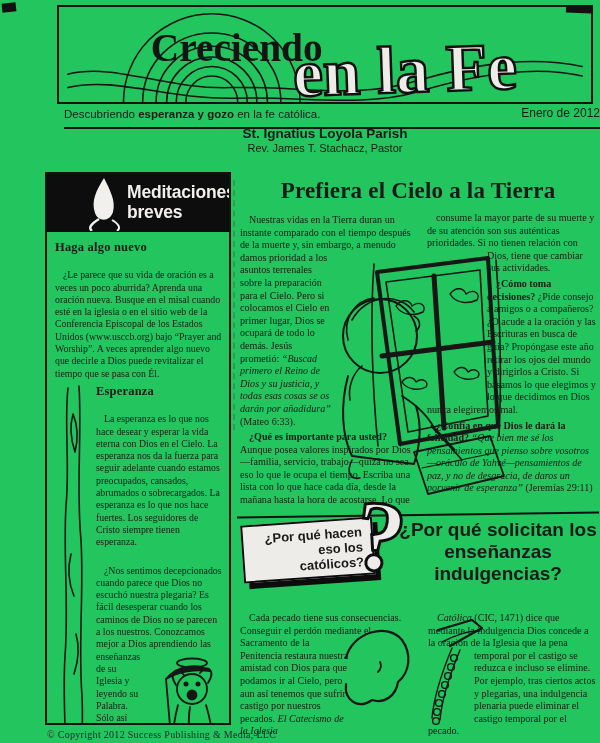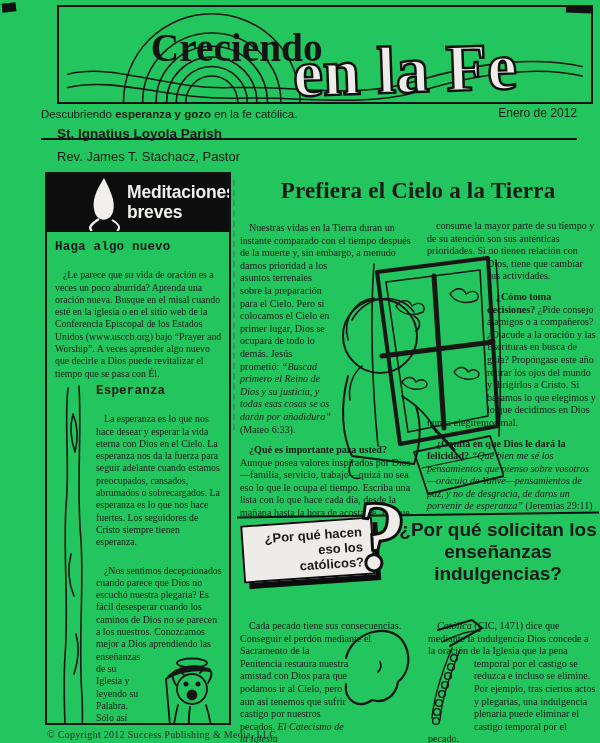--- a/index.html
+++ b/index.html
@@ -6,54 +6,54 @@
   html,body{background:#cfcecb}
   .page{position:relative;width:600px;height:743px;background:#22c55e;color:#1a1a1a;
         font-family:"Liberation Serif",serif;overflow:hidden}
   .artifact{position:absolute;background:#111}
   .artifact.tl{left:2px;top:3px;width:14px;height:9px;transform:rotate(-6deg)}
   .artifact.tr{left:566px;top:6px;width:25px;height:7px;transform:rotate(2deg)}
 
   
   .masthead{position:absolute;left:57px;top:5px;width:536px;height:99px;border:2.5px solid #121212}
   .masthead svg{width:100%;height:100%;display:block}
-  .tagline-row{position:absolute;left:41px;top:106px;width:536px;display:flex;
+  .tagline-row{position:absolute;left:64px;top:106px;width:536px;display:flex;
       justify-content:space-between;align-items:flex-end;border-bottom:2px solid #151515;
-      padding-bottom:18px;font-family:"Liberation Sans",sans-serif;font-size:11.5px}
+      padding-bottom:7px;font-family:"Liberation Sans",sans-serif;font-size:11.5px}
   .tagline b{font-weight:bold}
   .date{font-size:12px}
-  .parish{position:absolute;left:57px;top:126px;width:536px;text-align:left;
+  .parish{position:absolute;left:57px;top:126px;width:536px;text-align:center;
       font-family:"Liberation Sans",sans-serif}
   .parish .p1{font-weight:bold;font-size:13.5px}
-  .parish .p2{font-size:13px;margin-top:8px}
+  .parish .p2{font-size:11px;margin-top:1px}
 
   
   .sidebar{position:absolute;left:45px;top:172px;width:186px;height:553px;
       border:2px solid #121212;overflow:hidden}
   .banner{height:58px;background:#0d0d0d;position:relative;color:#f1f0ed}
   .banner svg{position:absolute;left:32px;top:1px;width:48px;height:56px}
   .banner-title{position:absolute;left:80px;top:8px;width:104px;
       font-family:"Liberation Sans",sans-serif;font-weight:bold;font-size:17.5px;
       line-height:20px;letter-spacing:-.2px}
   .side-body{padding:4px 7px 0 8px;font-size:9.8px;line-height:12.3px}
-  .side-body h3{font-family:Liberation Mono, monospace;font-size:12.5px;
+  .side-body h3{font-family:Liberation Serif, serif;font-size:12.5px;
       margin:5px 0 3px;letter-spacing:.2px}
   .side-body p{margin:16px 0 2px;text-indent:8px}
   .candle{float:left;width:36px;height:426px;margin:2px 5px 0 0}
   .dog{float:right;width:76px;height:148px;margin:2px 0 0 3px}
   .copyright{position:absolute;left:47px;top:729px;font-family:Liberation Serif, serif;
       font-size:10px;color:#2a2a2a;letter-spacing:.3px}
   .colrule{position:absolute;left:233px;top:180px;height:250px;border-left:2px dashed #555;opacity:.4}
 
   
   .main{position:absolute;left:240px;top:172px;width:356px;height:571px}
   .main h1{font-family:Liberation Serif, serif;font-size:23px;text-align:center;
       letter-spacing:.2px;margin-top:6px}
   .art-body{position:absolute;left:0;top:0;width:356px;height:571px;font-size:10.1px;line-height:12.6px}
-  .art-body p{margin:8px 0 3px;text-indent:9px}
+  .art-body p{margin:0 0 3px;text-indent:9px}
   .colL{position:absolute;left:0;top:42px;width:179px}
   .colR{position:absolute;left:187px;top:40px;width:169px}
   .sp{display:block}
   .sp.r1{float:right;width:88px;height:158px}
   .sp.l1{float:left;width:60px;height:150px}
   .sp.r2{float:right;width:56px;height:112px}
   .sp.l2{float:left;width:46px;height:64px}
   .child{position:absolute;left:82px;top:82px;width:182px;height:258px}
   .divider{position:absolute;left:-3px;top:342px;width:362px;border-top:2px solid #111;
       transform:rotate(-0.8deg)}
@@ -186,21 +186,21 @@
           <path d="M30,206 C24,218 28,226 38,224" stroke-width="1.6"></path>
         </g>
       </svg>
 
       <div class="colL">
         <p><span>Nuestras vidas en la Tierra duran un instante comparado con el tiempo después de la muerte y, sin embargo, a menudo damos prioridad a los </span><span class="sp r1"></span><span>asuntos terrenales sobre la preparación para el Cielo. Pero si colocamos el Cielo en primer lugar, Dios se ocupará de todo lo demás. Jesús prometió: </span><i>“Buscad primero el Reino de Dios y su justicia, y todas esas cosas se os darán por añadidura”</i><span> (Mateo 6:33).</span></p>
         <p><b>¿Qué es importante para usted?</b><span> Aunque posea valores inspirados por Dios—familia, servicio, trabajo—quizá no sea eso lo que le ocupa el tiempo. Escriba una lista con lo que hace cada día, desde la mañana hasta la hora de acostarse. Lo que</span></p>
       </div>
 
       <div class="colR">
-        <p><span>consume la mayor parte de su tiempo y de su atención son sus auténticas prioridades. Si no tienen relación con </span><span class="sp l1"></span><span>Dios, tiene que cambiar sus actividades.</span></p>
+        <p><span>consume la mayor parte de su muerte y de su atención son sus auténticas prioridades. Si no tienen relación con </span><span class="sp l1"></span><span>Dios, tiene que cambiar sus actividades.</span></p>
         <p><b>¿Cómo toma decisiones?</b><span> ¿Pide consejo a amigos o a compañeros? ¿O acude a la oración y las Escrituras en busca de guía? Propóngase este año retirar los ojos del mundo y dirigirlos a Cristo. Si basamos lo que elegimos y lo que decidimos en Dios nunca elegiremos mal.</span></p>
         <p><b>¿Confía en que Dios le dará la felicidad?</b><i> “Que bien me sé los pensamientos que pienso sobre vosotros—oráculo de Yahvé—pensamientos de paz, y no de desgracia, de daros un porvenir de esperanza”</i><span> (Jeremías 29:11)</span></p>
       </div>
 
       <div class="divider"></div>
 
       <svg class="qmark" viewBox="0 0 74 108">
         <text x="38" y="84" text-anchor="middle" font-family="Liberation Serif, serif" font-size="100" font-weight="bold" fill="#edece9" stroke="#0e0e0e" stroke-width="3" transform="rotate(7 38 54)">?</text>
       </svg>
 

